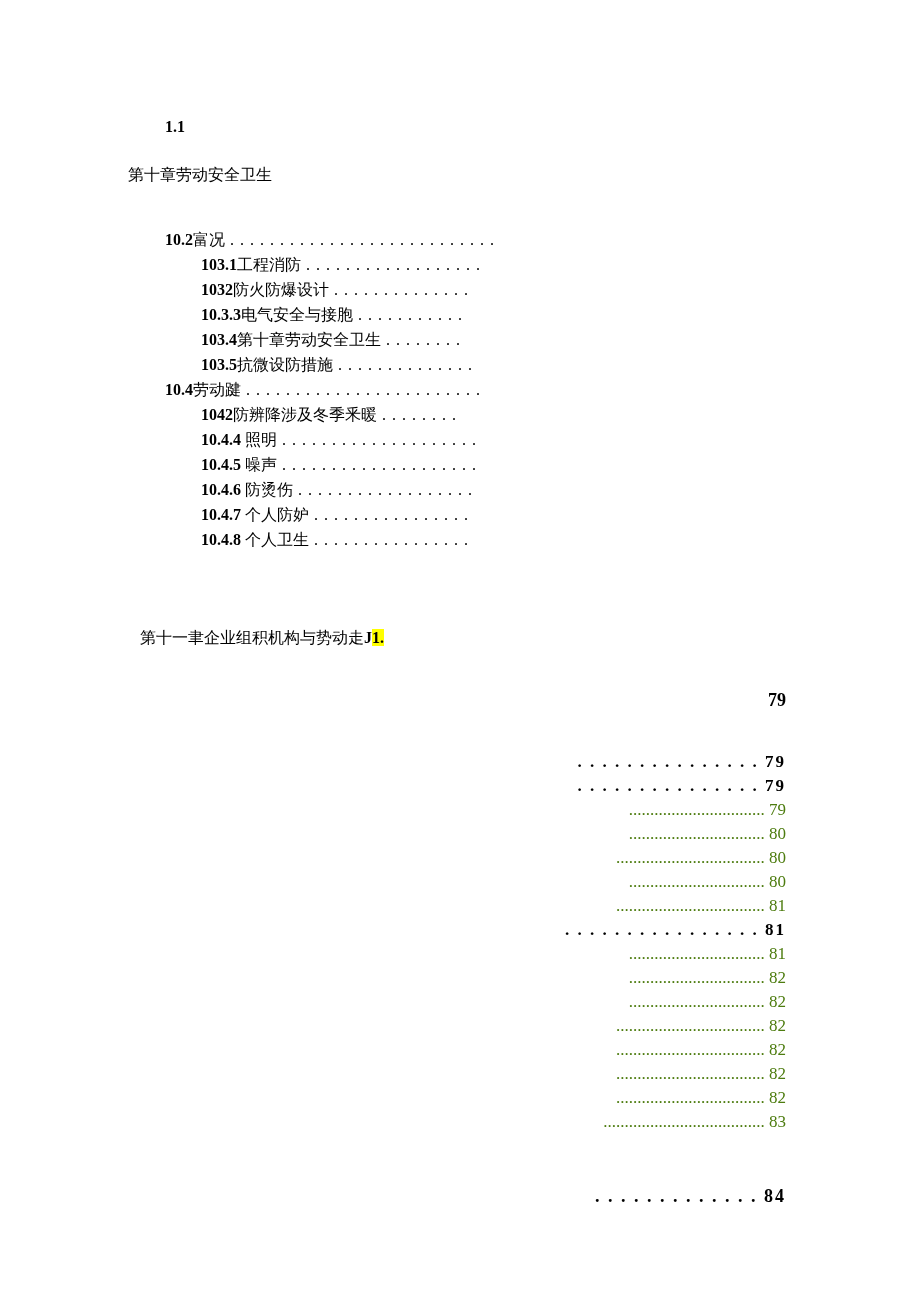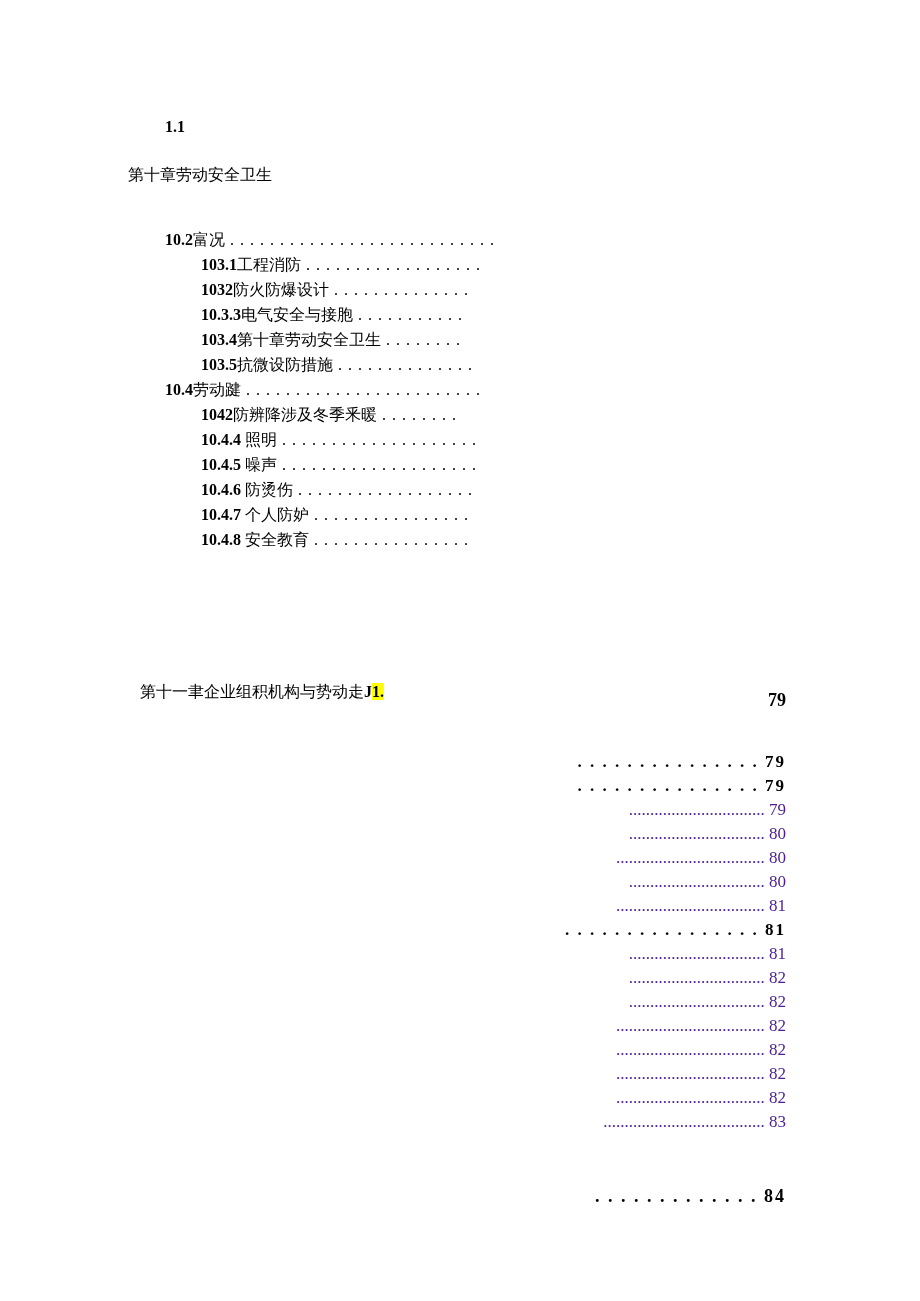--- a/index.html
+++ b/index.html
@@ -36,21 +36,21 @@
     margin-bottom: 0;
     text-align: center;
   }
   .toc-row.indent { padding-left: 36px; }
   .num { font-weight: bold; }
   .label { font-weight: normal; }
   .dots { letter-spacing: 1px; font-weight: normal; }
   .chapter-11 {
     position: absolute;
     left: 140px;
-    top: 682px;
+    top: 628px;
   }
   .hl { background: #ffff00; }
   .pg-head {
     position: absolute;
     right: 134px;
     top: 690px;
     font-weight: bold;
     font-family: "Times New Roman", serif;
     font-size: 18px;
   }
@@ -58,21 +58,21 @@
     position: absolute;
     right: 134px;
     top: 750px;
     text-align: right;
     font-family: "Times New Roman", serif;
     font-size: 17px;
     line-height: 24px;
   }
   .pages .pline { white-space: nowrap; }
   .pages .bold { font-weight: bold; letter-spacing: 2px; }
-  .pages .faint { color: #4c1d95; letter-spacing: 0; }
+  .pages .faint { color: #4d7c0f; letter-spacing: 0; }
   .final-pg {
     position: absolute;
     right: 134px;
     top: 1186px;
     font-weight: bold;
     font-family: "Times New Roman", serif;
     font-size: 18px;
     letter-spacing: 2px;
   }
 </style>
@@ -89,21 +89,21 @@
     <div class="toc-row indent"><span class="num">1032</span><span class="label">防火防爆设计</span><span class="dots">  . . . . . . . . . . . . . .</span></div>
     <div class="toc-row indent"><span class="num">10.3.3</span><span class="label">电气安全与接胞</span><span class="dots">  . . . . . . . . . . .</span></div>
     <div class="toc-row indent"><span class="num">103.4</span><span class="label">第十章劳动安全卫生</span><span class="dots"> . . . . . . . .</span></div>
     <div class="toc-row indent"><span class="num">103.5</span><span class="label">抗微设防措施</span><span class="dots"> . . . . . . . . . . . . . .</span></div>
     <div class="toc-row"><span class="num">10.4</span><span class="label">劳动踺</span><span class="dots"> . . . . . . . . . . . . . . . . . . . . . . . .</span></div>
     <div class="toc-row indent"><span class="num">1042</span><span class="label">防辨降涉及冬季釆暖</span><span class="dots">  . . . . . . . .</span></div>
     <div class="toc-row indent"><span class="num">10.4.4</span><span class="label">  照明</span><span class="dots"> . . . . . . . . . . . . . . . . . . . .</span></div>
     <div class="toc-row indent"><span class="num">10.4.5</span><span class="label">  噪声</span><span class="dots"> . . . . . . . . . . . . . . . . . . . .</span></div>
     <div class="toc-row indent"><span class="num">10.4.6</span><span class="label">  防烫伤</span><span class="dots"> . . . . . . . . . . . . . . . . . .</span></div>
     <div class="toc-row indent"><span class="num">10.4.7</span><span class="label">  个人防妒</span><span class="dots"> . . . . . . . . . . . . . . . .</span></div>
-    <div class="toc-row indent"><span class="num">10.4.8</span><span class="label">  安全教育</span><span class="dots">  . . . . . . . . . . . . . . . .</span></div>
+    <div class="toc-row indent"><span class="num">10.4.8</span><span class="label">  个人卫生</span><span class="dots">  . . . . . . . . . . . . . . . .</span></div>
   </div>
 
 <div class="chapter-11">
   <span>第十一聿企业组积机构与势动走</span><b><span>J</span><span class="hl">1.</span></b>
 </div>
 
 <div class="pg-head">79</div>
 
 <div class="pages" id="pages-block">
     <div class="pline bold"><span>. . . . . . . . . . . . . . .</span><span> 79</span></div>

